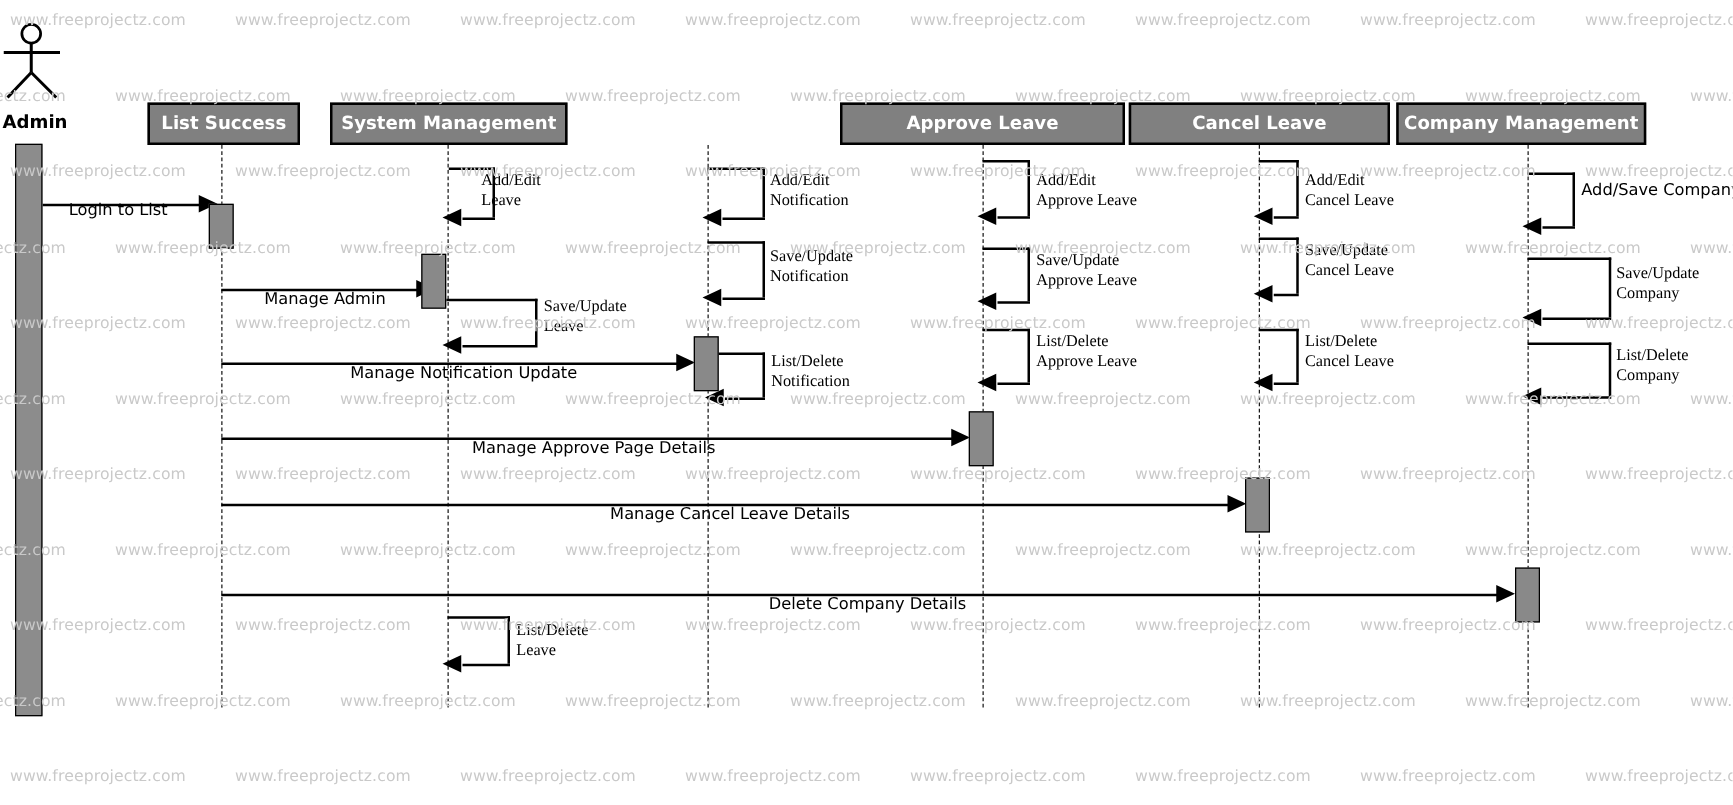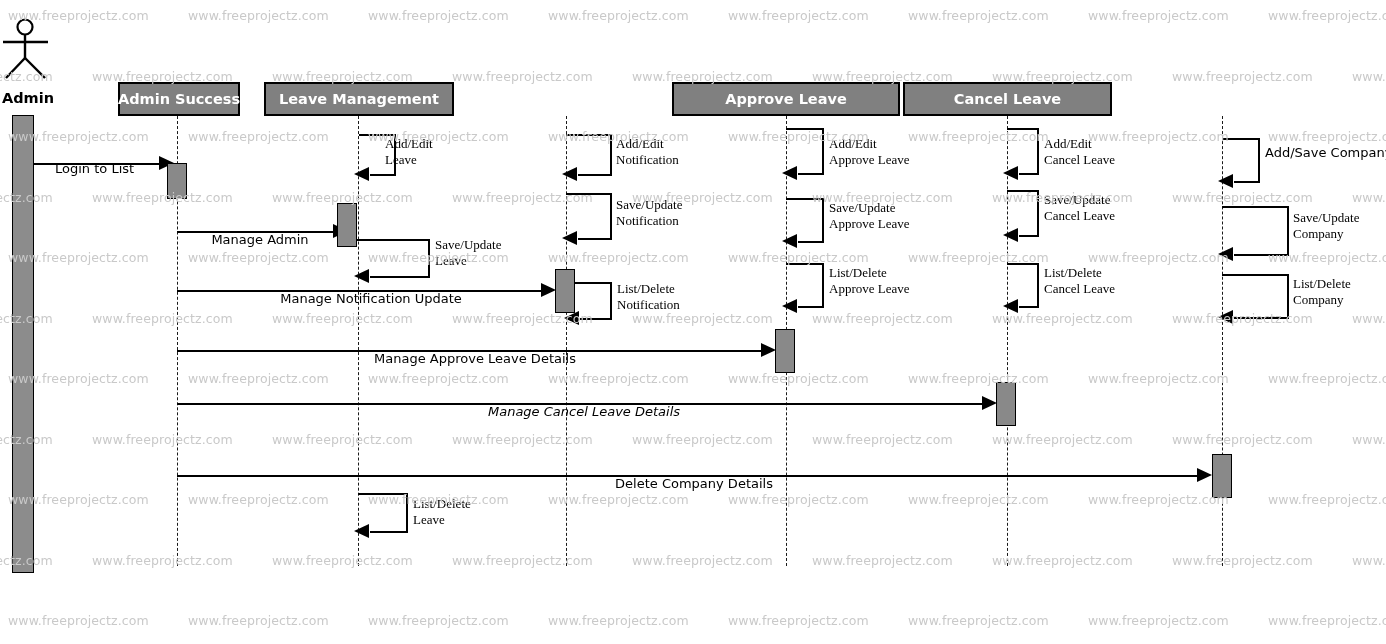--- a/index.html
+++ b/index.html
@@ -65,30 +65,33 @@
       <line x1="3" y1="24" x2="48" y2="24" stroke="#000" stroke-width="2.4"></line>
       <line x1="25" y1="40" x2="6" y2="60" stroke="#000" stroke-width="2.4"></line>
       <line x1="25" y1="40" x2="45" y2="60" stroke="#000" stroke-width="2.4"></line>
     </svg>
   </div>
   <div class="actor-label" style="left:2px;top:90px;">Admin</div>
 
   <div class="act tall" style="left:12px;top:115px;width:22px;height:458px;"></div>
 
   <div class="head" style="left:118px;top:82px;width:122px;height:34px;">
-    <span>Admin Success</span>
+    <span>List Success</span>
   </div>
   <div class="head" style="left:264px;top:82px;width:190px;height:34px;">
-    <span>Leave Management</span>
+    <span>System Management</span>
   </div>
   <div class="head" style="left:672px;top:82px;width:228px;height:34px;">
     <span>Approve Leave</span>
   </div>
   <div class="head" style="left:903px;top:82px;width:209px;height:34px;">
     <span>Cancel Leave</span>
+  </div>
+  <div class="head" style="left:1117px;top:82px;width:200px;height:34px;">
+    <span>Company Management</span>
   </div>
 
   <div class="hline" style="left:34px;top:163px;width:128px;"></div>
   <div class="arrow-r" style="left:159px;top:156px;"></div>
   <div class="mlabel" style="left:55px;top:161px;">Login to List</div>
   <div class="act" style="left:167px;top:163px;width:20px;height:36px;"></div>
 
   <div class="vline" style="left:394px;top:134px;height:40px;"></div>
   <div class="hline" style="left:359px;top:134px;width:37px;"></div>
   <div class="hline" style="left:370px;top:174px;width:26px;"></div>
@@ -175,21 +178,21 @@
   <div class="hline" style="left:786px;top:263px;width:38px;"></div>
   <div class="hline" style="left:798px;top:306px;width:26px;"></div>
   <div class="arrow-l" style="left:782px;top:299px;"></div>
   <div class="mlabel wrap" style="left:829px;top:265px;width:110px;">
     <div>List/Delete</div>
     <div>Approve Leave</div>
   </div>
 
   <div class="hline" style="left:177px;top:350px;width:593px;"></div>
   <div class="arrow-r" style="left:761px;top:343px;"></div>
-  <div class="mlabel center" style="left:475px;top:351px;">Manage Approve Leave Details</div>
+  <div class="mlabel center" style="left:475px;top:351px;">Manage Approve Page Details</div>
   <div class="act" style="left:775px;top:329px;width:20px;height:44px;"></div>
 
   <div class="vline" style="left:1037px;top:128px;height:45px;"></div>
   <div class="hline" style="left:1007px;top:128px;width:32px;"></div>
   <div class="hline" style="left:1019px;top:173px;width:20px;"></div>
   <div class="arrow-l" style="left:1003px;top:166px;"></div>
   <div class="mlabel wrap" style="left:1044px;top:136px;width:110px;">
     <div>Add/Edit</div>
     <div>Cancel Leave</div>
   </div>
@@ -207,21 +210,21 @@
   <div class="hline" style="left:1007px;top:263px;width:32px;"></div>
   <div class="hline" style="left:1019px;top:306px;width:20px;"></div>
   <div class="arrow-l" style="left:1003px;top:299px;"></div>
   <div class="mlabel wrap" style="left:1044px;top:265px;width:110px;">
     <div>List/Delete</div>
     <div>Cancel Leave</div>
   </div>
 
   <div class="hline" style="left:177px;top:403px;width:814px;"></div>
   <div class="arrow-r" style="left:982px;top:396px;"></div>
-  <div class="mlabel center" style="left:584px;top:404px;font-style:italic;">Manage Cancel Leave Details</div>
+  <div class="mlabel center" style="left:584px;top:404px;">Manage Cancel Leave Details</div>
   <div class="act" style="left:996px;top:382px;width:20px;height:44px;"></div>
 
   <div class="vline" style="left:1258px;top:138px;height:43px;"></div>
   <div class="hline" style="left:1222px;top:138px;width:38px;"></div>
   <div class="hline" style="left:1234px;top:181px;width:26px;"></div>
   <div class="arrow-l" style="left:1218px;top:174px;"></div>
   <div class="mlabel" style="left:1265px;top:145px;">Add/Save Company</div>
 
   <div class="vline" style="left:1287px;top:206px;height:48px;"></div>
   <div class="hline" style="left:1222px;top:206px;width:67px;"></div>

